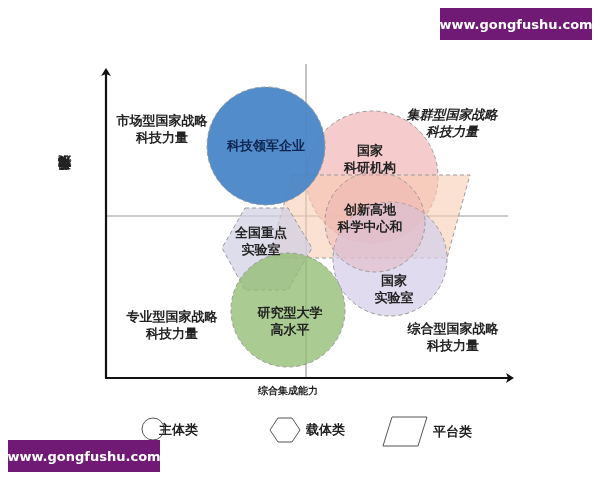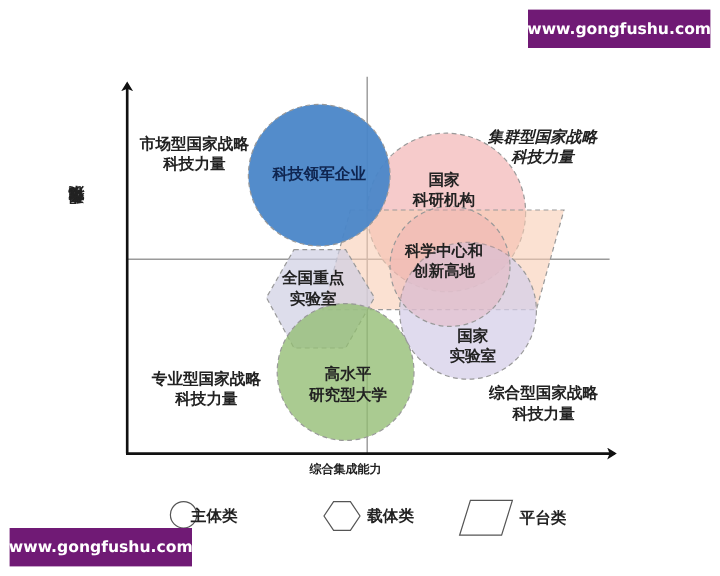--- a/index.html
+++ b/index.html
@@ -72,30 +72,30 @@
   </div>
 
   <div class="lbl shape-lbl blue-lbl" style="left:212px; top:137px; width:108px;">
     <span>科技领军企业</span>
   </div>
   <div class="lbl shape-lbl" style="left:330px; top:142px; width:80px;">
     <span>国家</span>
     <span>科研机构</span>
   </div>
   <div class="lbl shape-lbl" style="left:330px; top:201px; width:80px;">
+    <span>创新高地</span>
     <span>科学中心和</span>
-    <span>创新高地</span>
   </div>
   <div class="lbl shape-lbl" style="left:224px; top:224px; width:74px;">
     <span>全国重点</span>
     <span>实验室</span>
   </div>
   <div class="lbl shape-lbl" style="left:250px; top:304px; width:80px;">
+    <span>研究型大学</span>
     <span>高水平</span>
-    <span>研究型大学</span>
   </div>
   <div class="lbl shape-lbl" style="left:354px; top:272px; width:80px;">
     <span>国家</span>
     <span>实验室</span>
   </div>
 
   <div class="axis-y">市场化程度</div>
   <div class="axis-x">综合集成能力</div>
 
   <div class="legend-item" style="left:159px; top:421px;">主体类</div>

